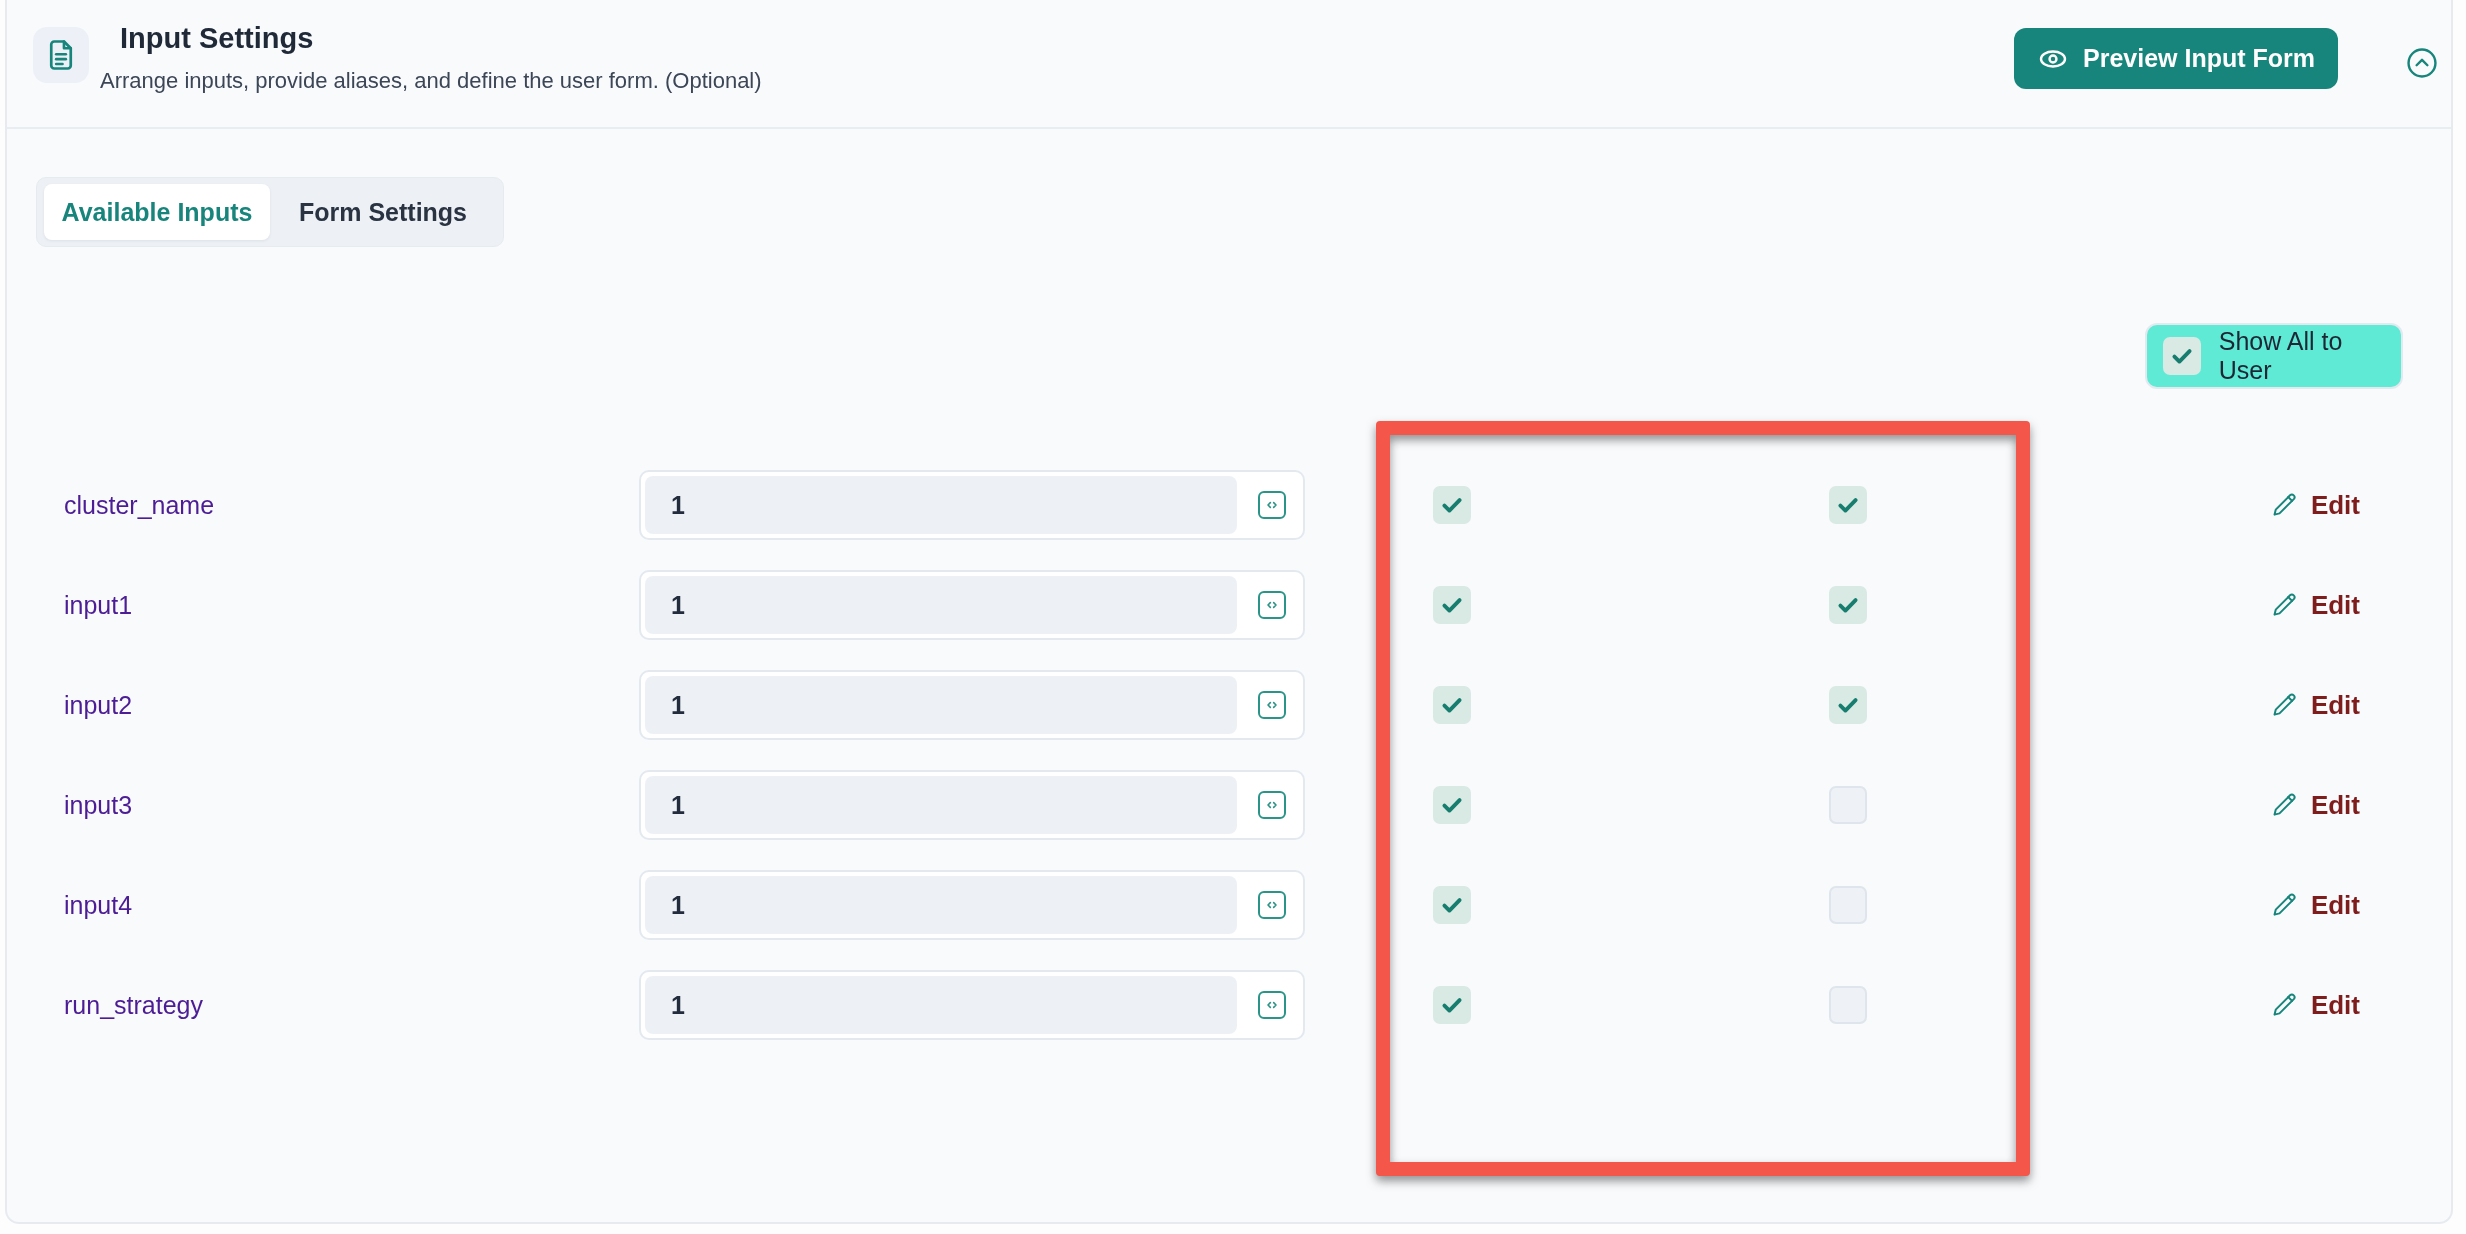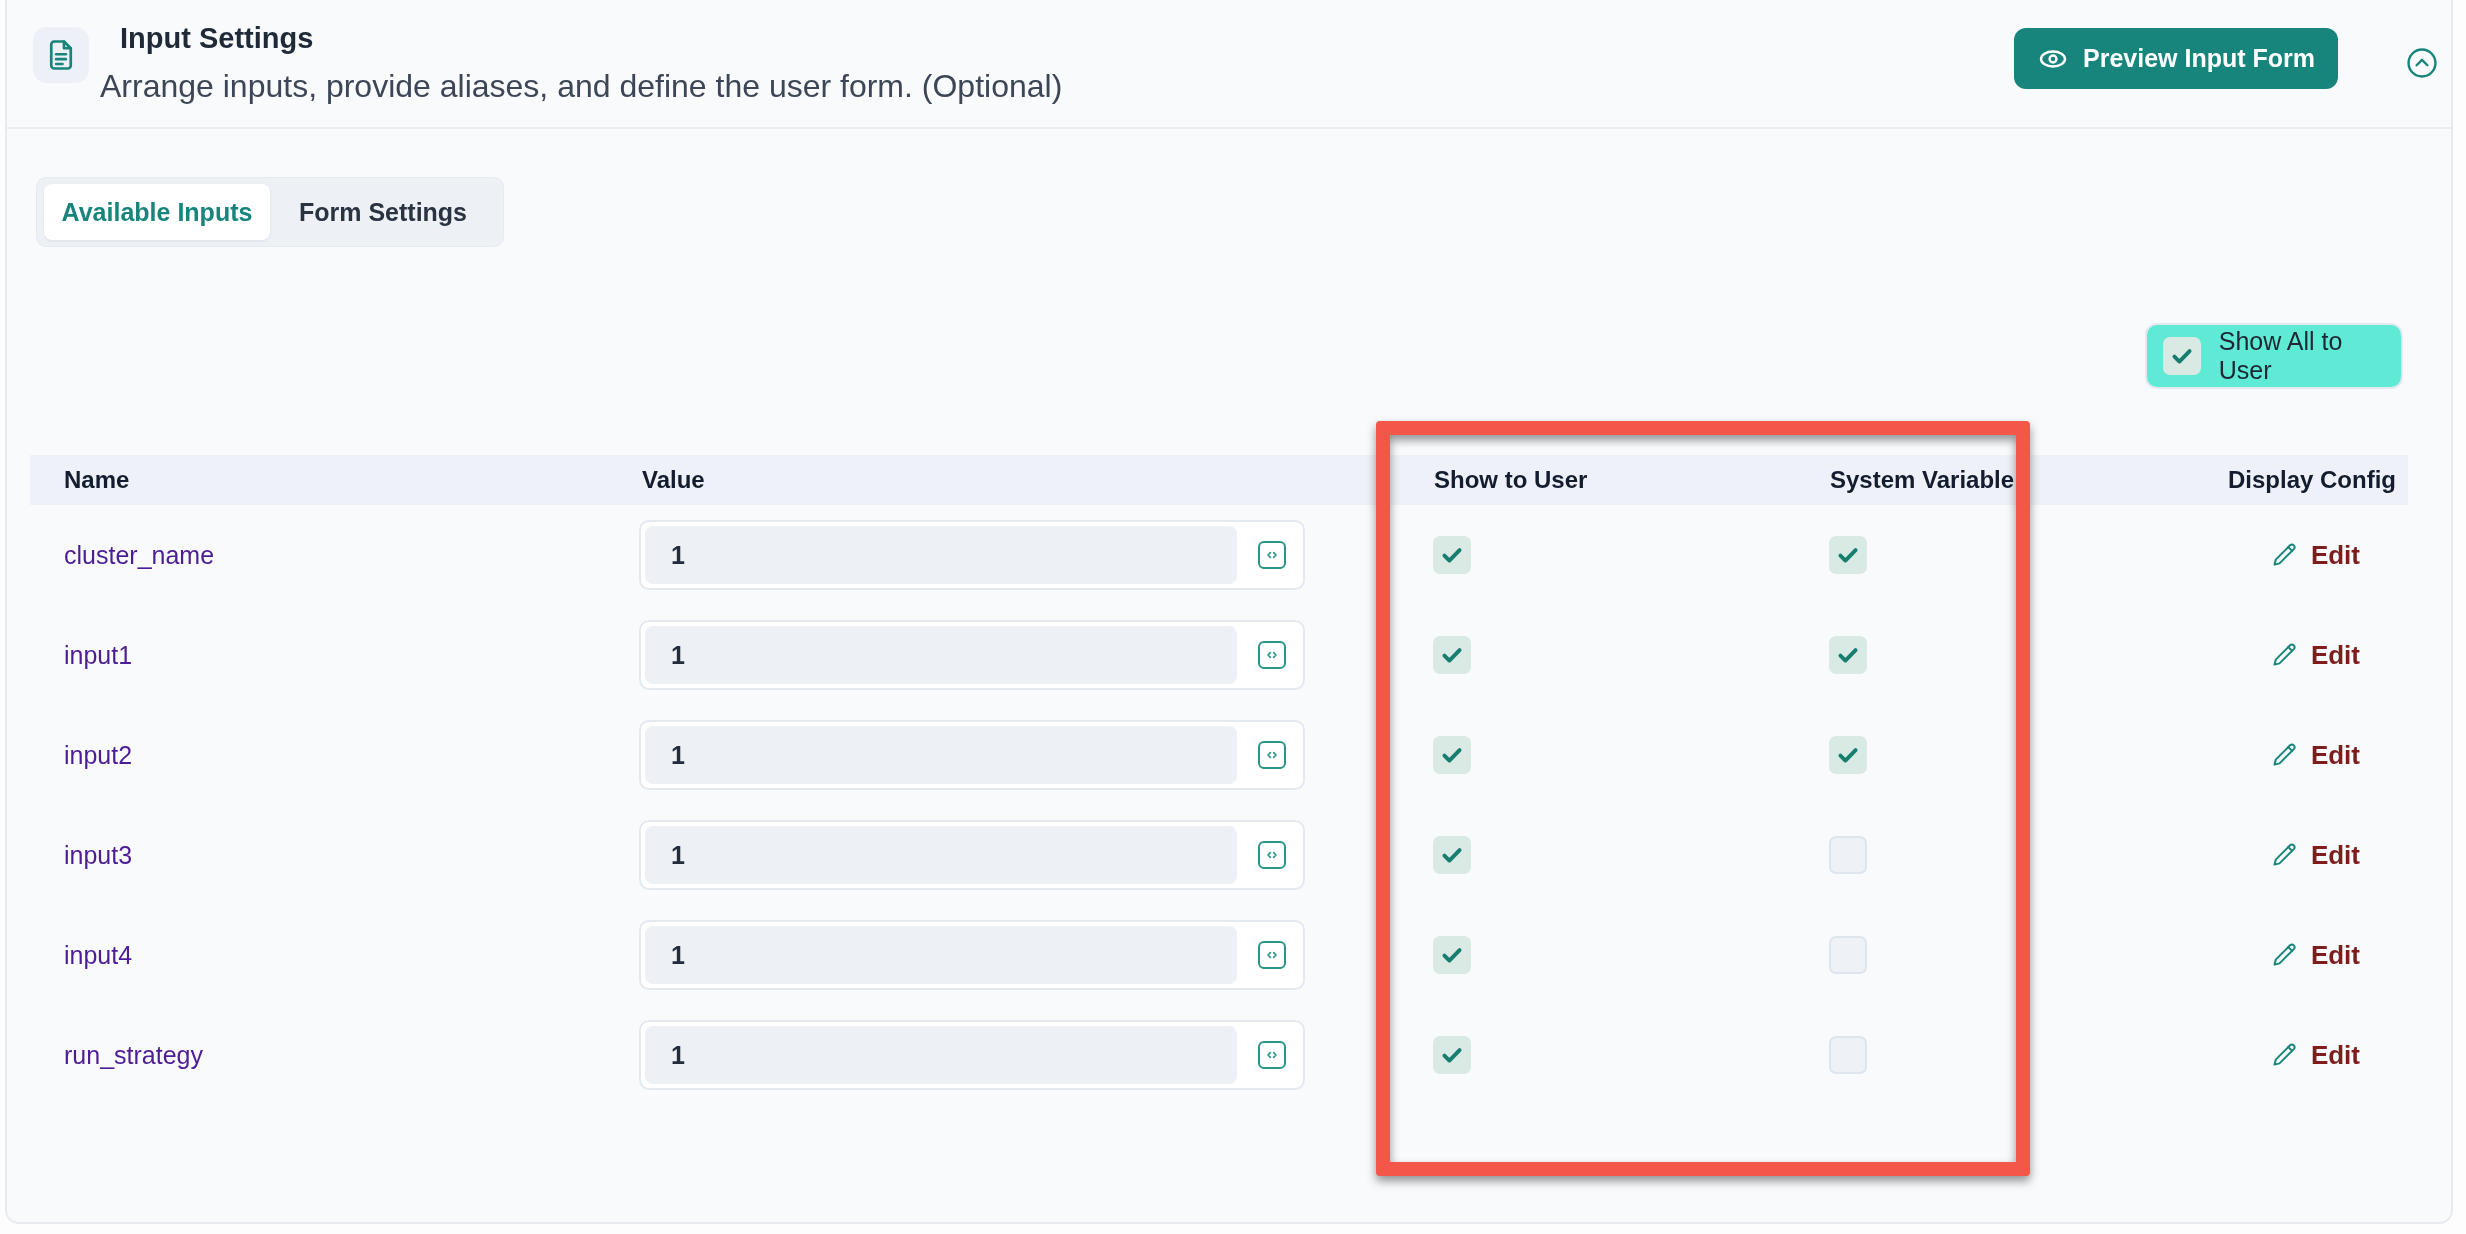--- a/index.html
+++ b/index.html
@@ -5,21 +5,21 @@
   * { box-sizing: border-box; margin: 0; padding: 0; }
   body { background: #ffffff; font-family: "Liberation Sans", sans-serif; }
   .page { position: relative; width: 2466px; height: 1234px; background: #fdfdfe; overflow: hidden; }
   .card { position: absolute; left: 5px; top: -14px; width: 2448px; height: 1238px;
           background: #f8fafc; border: 2px solid #e7ebf0; border-radius: 14px; }
 
   
   .hdr-icon-box { position: absolute; left: 33px; top: 27px; width: 56px; height: 56px;
                   background: #edf1f7; border-radius: 14px; display: flex; align-items: center; justify-content: center; }
   .page-title { position: absolute; left: 100px; top: 22px; font-size: 29px; font-weight: 700; color: #1f2937; margin-left: 20px; }
-  .page-subtitle { position: absolute; left: 100px; top: 68px; font-size: 32px; color: #3c4656; }
+  .page-subtitle { position: absolute; left: 100px; top: 68px; font-size: 22px; color: #3c4656; }
   .preview-btn { position: absolute; left: 2014px; top: 28px; width: 324px; height: 61px;
                  background: #17857b; border: none; border-radius: 12px; cursor: pointer;
                  display: flex; align-items: center; justify-content: center; gap: 14px; }
   .preview-btn span { color: #ffffff; font-size: 25px; font-weight: 700; }
   .collapse-btn { position: absolute; left: 2404px; top: 46px; width: 36px; height: 36px;
                   background: transparent; border: none; cursor: pointer; padding: 0; }
   .hdr-divider { position: absolute; left: 7px; top: 127px; width: 2444px; height: 2px; background: #e9edf2; }
 
   
   .tabs { position: absolute; left: 36px; top: 177px; width: 468px; height: 70px;
@@ -120,27 +120,20 @@
   <div class="show-all-box">
     <div class="checkbox checked" id="show-all-cb">
       <svg class="check" width="26" height="26" viewBox="0 0 24 24" fill="none" stroke="#177e6f" stroke-width="3.6" stroke-linecap="round" stroke-linejoin="round">
         <path d="M5 12.5l4.6 4.6L19 7.5"></path>
       </svg>
     </div>
     <span class="show-all-label">Show All to User</span>
   </div>
 
   <div class="table">
-    <div class="thead">
-      <div class="th th-name">Name</div>
-      <div class="th th-value">Value</div>
-      <div class="th th-show">Show to User</div>
-      <div class="th th-sys">System Variable</div>
-      <div class="th th-display">Display Config</div>
-    </div>
     <div id="rows">
   <div class="row">
     <div class="cell-name">cluster_name</div>
     <div class="value-group">
       <div class="value-input">1</div>
       <div class="code-btn-zone">
         <button class="code-btn">
           <svg width="16" height="16" viewBox="0 0 24 24" fill="none" stroke="#2a9488" stroke-width="2.4" stroke-linecap="round" stroke-linejoin="round">
             <path d="M9.5 8.5 6 12l3.5 3.5"></path>
                   <path d="M14.5 8.5 18 12l-3.5 3.5"></path>

